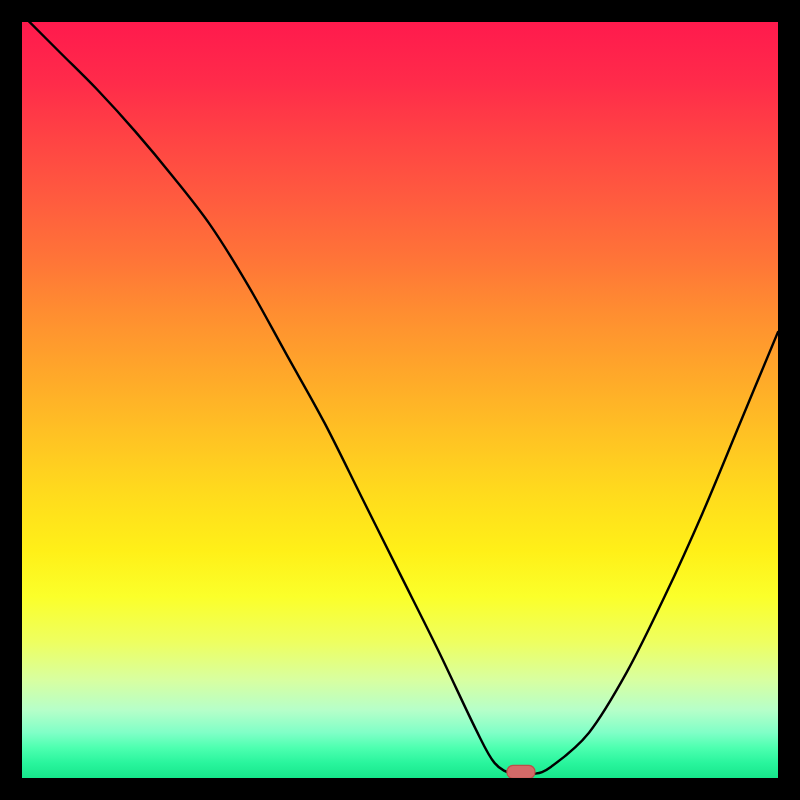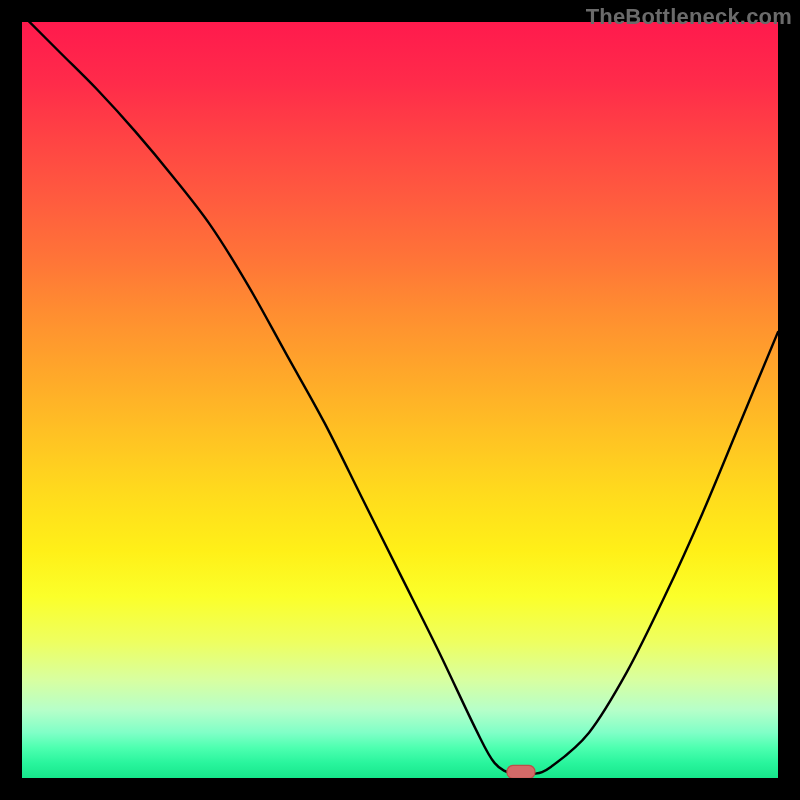--- a/index.html
+++ b/index.html
@@ -69,14 +69,13 @@
 <body>
 
 <div class="plot-wrap">
   <div class="plot-area">
     <div class="gradient"></div>
     <svg class="curve-svg" viewBox="0 0 756 756" preserveAspectRatio="none">
       <path fill="none" stroke="#000" stroke-width="2.4" stroke-linejoin="round" stroke-linecap="round" d="M 0.00 -7.56 C 6.30 -1.26, 25.20 17.64, 37.80 30.24 C 50.40 42.84, 63.00 54.81, 75.60 68.04 C 88.20 81.27, 100.80 95.13, 113.40 109.62 C 126.00 124.11, 138.60 139.23, 151.20 154.98 C 163.80 170.73, 176.40 185.85, 189.00 204.12 C 201.60 222.39, 214.20 243.18, 226.80 264.60 C 239.40 286.02, 252.00 309.96, 264.60 332.64 C 277.20 355.32, 289.80 376.74, 302.40 400.68 C 315.00 424.62, 327.60 451.08, 340.20 476.28 C 352.80 501.48, 365.40 526.68, 378.00 551.88 C 390.60 577.08, 403.20 601.65, 415.80 627.48 C 428.40 653.31, 444.15 687.96, 453.60 706.86 C 463.05 725.76, 466.20 733.32, 472.50 740.88 C 478.80 748.44, 485.10 750.33, 491.40 752.22 C 497.70 754.11, 504.00 753.48, 510.30 752.22 C 516.60 750.96, 519.75 751.59, 529.20 744.66 C 538.65 737.73, 554.40 726.39, 567.00 710.64 C 579.60 694.89, 592.20 672.84, 604.80 650.16 C 617.40 627.48, 630.00 601.02, 642.60 574.56 C 655.20 548.10, 667.80 520.38, 680.40 491.40 C 693.00 462.42, 705.60 430.92, 718.20 400.68 C 730.80 370.44, 749.70 325.08, 756.00 309.96"></path>
       <rect rx="6" ry="6" width="28" height="13" x="484.96" y="743.45" fill="#d36a68" stroke="#bb4f48" stroke-width="1.2"></rect>
     </svg>
   </div>
-  <div class="watermark">TheBottleneck.com</div>
 </div>
 
 </body></html>

